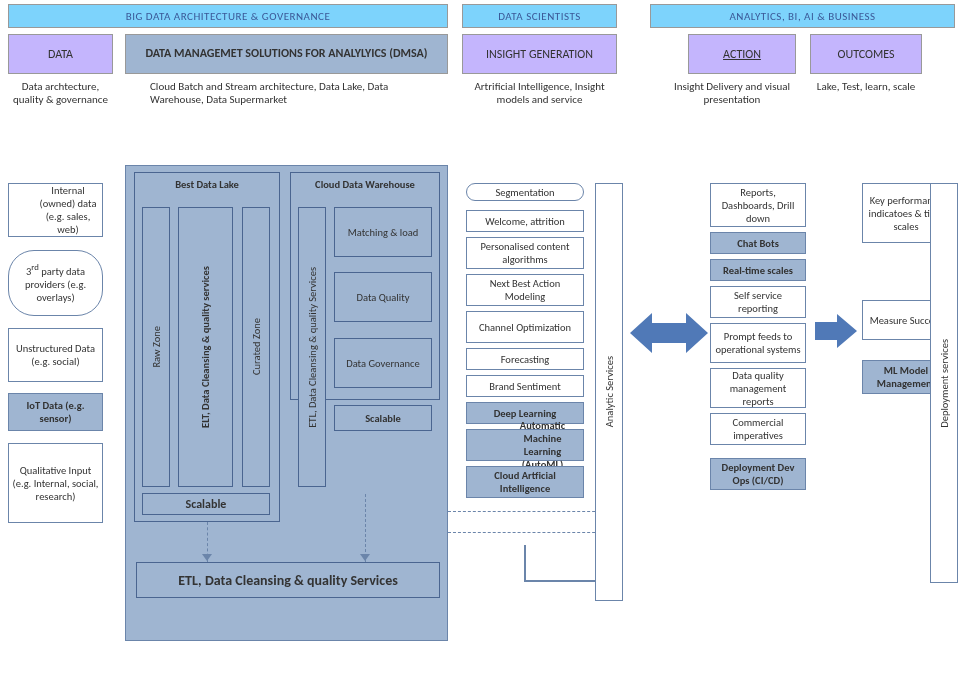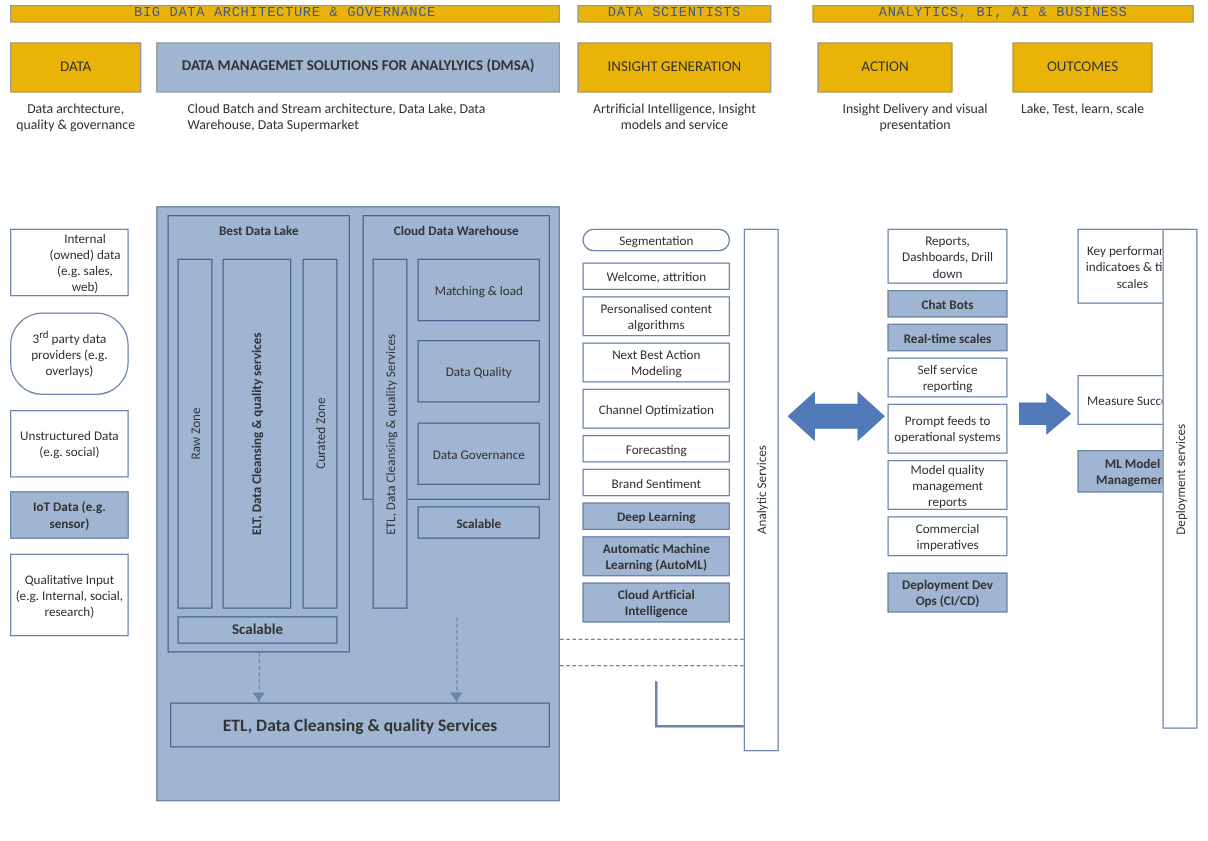--- a/index.html
+++ b/index.html
@@ -1,18 +1,18 @@
 <!DOCTYPE html>
 <html><head>
 <meta charset="utf-8">
 <style>
 * { box-sizing: border-box; margin: 0; padding: 0; }
 body { font-family: Calibri, Arial, sans-serif; font-size: 11px; background: #fff; width: 966px; height: 673px; position: relative; color: #333; }
-.yellow-band { position: absolute; top: 4px; background: #eab308; border: 1px solid #999; height: 14px; display: flex; align-items: center; justify-content: center; color: #3b5998; font-size: 11px; letter-spacing: 0.5px; font-family: Liberation Mono, monospace; }
-.header-box { position: absolute; top: 34px; border: 1px solid #999; height: 40px; display: flex; align-items: center; justify-content: center; text-align: center; background: #eab308; font-size: 12px; }
+.yellow-band { position: absolute; top: 4px; background: #7dd3fc; border: 1px solid #999; height: 24px; display: flex; align-items: center; justify-content: center; color: #3b5998; font-size: 11px; letter-spacing: 0.5px; }
+.header-box { position: absolute; top: 34px; border: 1px solid #999; height: 40px; display: flex; align-items: center; justify-content: center; text-align: center; background: #c4b5fd; font-size: 12px; }
 .header-box.dmsa { background: #9fb5d1; font-weight: bold; }
 .subtitle { position: absolute; top: 80px; font-size: 11px; text-align: center; }
 .box { position: absolute; border: 1px solid #6b85aa; background: #fff; display: flex; align-items: center; justify-content: center; text-align: center; padding: 3px; font-size: 10.5px; }
 .box.filled { background: #9fb5d1; }
 .vtext { writing-mode: vertical-rl; transform: rotate(180deg); text-align: center; }
 .dashed-line { position: absolute; border-top: 1.5px dashed #6b85aa; }
 .dashed-vline { position: absolute; border-left: 1.5px dashed #6b85aa; }
 .arrow-down { position: absolute; width: 0; height: 0; border-left: 5px solid transparent; border-right: 5px solid transparent; border-top: 7px solid #6b85aa; }
 .solid-vline { position: absolute; border-left: 2px solid #6b85aa; }
 .solid-line { position: absolute; border-top: 2px solid #6b85aa; }
@@ -21,36 +21,36 @@
 </head>
 <body>
 
 <div class="yellow-band" style="left:8px; width:440px;">BIG DATA ARCHITECTURE &amp; GOVERNANCE</div>
 <div class="yellow-band" style="left:462px; width:155px;">DATA SCIENTISTS</div>
 <div class="yellow-band" style="left:650px; width:305px;">ANALYTICS, BI, AI &amp; BUSINESS</div>
 
 <div class="header-box" style="left:8px; width:105px;">DATA</div>
 <div class="header-box dmsa" style="left:125px; width:323px; line-height:1.1;">DATA MANAGEMET SOLUTIONS FOR ANALYLYICS (DMSA)</div>
 <div class="header-box" style="left:462px; width:155px;">INSIGHT GENERATION</div>
-<div class="header-box" style="left:654px; width:108px;">ACTION</div>
+<div class="header-box" style="left:688px; width:108px;text-decoration:underline;">ACTION</div>
 <div class="header-box" style="left:810px; width:112px;">OUTCOMES</div>
 
 <div class="subtitle" style="left:8px; width:105px;">Data archtecture, quality &amp; governance</div>
 <div class="subtitle" style="left:150px; width:275px; text-align:left;">Cloud Batch and Stream architecture, Data Lake, Data Warehouse, Data Supermarket</div>
 <div class="subtitle" style="left:462px; width:155px;">Artrificial Intelligence, Insight models and service</div>
 <div class="subtitle" style="left:668px; width:128px;">Insight Delivery and visual presentation</div>
 <div class="subtitle" style="left:810px; width:112px;">Lake, Test, learn, scale</div>
 
 <div class="box" style="left:8px; top:183px; width:95px; height:54px;padding-left:28px;">Internal (owned) data (e.g. sales, web)</div>
 <div class="box" style="left:8px; top:250px; width:95px; height:66px;border-radius:26px;">
     <span>3<sup>rd</sup> party data providers (e.g. overlays)</span>
   </div>
 <div class="box" style="left:8px; top:328px; width:95px; height:54px;">Unstructured Data (e.g. social)</div>
 <div class="box filled" style="left:8px; top:393px; width:95px; height:38px; font-weight:bold;">IoT Data (e.g. sensor)</div>
-<div class="box" style="left:8px; top:443px; width:95px; height:66px;">Qualitative Input (e.g. Internal, social, research)</div>
+<div class="box" style="left:8px; top:443px; width:95px; height:80px;">Qualitative Input (e.g. Internal, social, research)</div>
 
 <div class="box filled" style="left:125px; top:165px; width:323px; height:476px; align-items:flex-start; justify-content:flex-start;"></div>
 
 <div class="box filled" style="left:134px; top:172px; width:146px; height:350px; border:1px solid #4a6590; align-items:flex-start; padding-top:5px; font-weight:bold;">
   <span>Best Data Lake</span>
 </div>
 <div class="box filled" style="left:142px; top:207px; width:28px; height:280px; border:1px solid #4a6590;">
     <span class="vtext">Raw Zone</span>
   </div>
 <div class="box filled" style="left:178px; top:207px; width:55px; height:280px; border:1px solid #4a6590; font-weight:bold;">
@@ -89,37 +89,37 @@
 <div style="position:absolute; left:616px; top:575px; width:0; height:0; border-top:5px solid transparent; border-bottom:5px solid transparent; border-left:7px solid #6b85aa;"></div>
 
 <div class="box" style="left:466px; top:183px; width:118px; height:18px;border-radius:10px;">Segmentation</div>
 <div class="box" style="left:466px; top:210px; width:118px; height:22px;">Welcome, attrition</div>
 <div class="box" style="left:466px; top:237px; width:118px; height:32px;">Personalised content algorithms</div>
 <div class="box" style="left:466px; top:274px; width:118px; height:32px;">Next Best Action Modeling</div>
 <div class="box" style="left:466px; top:311px; width:118px; height:32px;">Channel Optimization</div>
 <div class="box" style="left:466px; top:348px; width:118px; height:22px;">Forecasting</div>
 <div class="box" style="left:466px; top:375px; width:118px; height:22px;">Brand Sentiment</div>
 <div class="box filled" style="left:466px; top:402px; width:118px; height:22px; font-weight:bold;">Deep Learning</div>
-<div class="box filled" style="left:466px; top:429px; width:118px; height:32px; font-weight:bold;">Automatic Machine Learning (AutoML)</div>
+<div class="box filled" style="left:466px; top:429px; width:118px; height:32px; font-weight:bold;padding-left:38px;">Automatic Machine Learning (AutoML)</div>
 <div class="box filled" style="left:466px; top:466px; width:118px; height:32px; font-weight:bold;">Cloud Artficial Intelligence</div>
 
 <div class="box" style="left:595px; top:183px; width:28px; height:418px;">
     <span class="vtext">Analytic Services</span>
   </div>
 
 <svg class="big-arrow" style="left:630px; top:305px; width:78px; height:56px;" viewBox="0 0 78 56">
 <polygon points="0,28 22,8 22,18 56,18 56,8 78,28 56,48 56,38 22,38 22,48"></polygon>
 </svg>
 
 <div class="box" style="left:710px; top:183px; width:96px; height:44px;">Reports, Dashboards, Drill down</div>
 <div class="box filled" style="left:710px; top:232px; width:96px; height:22px; font-weight:bold;">Chat Bots</div>
 <div class="box filled" style="left:710px; top:259px; width:96px; height:22px; font-weight:bold;">Real-time scales</div>
 <div class="box" style="left:710px; top:286px; width:96px; height:32px;">Self service reporting</div>
 <div class="box" style="left:710px; top:323px; width:96px; height:40px;">Prompt feeds to operational systems</div>
-<div class="box" style="left:710px; top:368px; width:96px; height:40px;">Model quality management reports</div>
+<div class="box" style="left:710px; top:368px; width:96px; height:40px;">Data quality management reports</div>
 <div class="box" style="left:710px; top:413px; width:96px; height:32px;">Commercial imperatives</div>
 <div class="box filled" style="left:710px; top:458px; width:96px; height:32px; font-weight:bold;">Deployment Dev Ops (CI/CD)</div>
 
 <svg class="big-arrow" style="left:815px; top:310px; width:42px; height:42px;" viewBox="0 0 42 42">
 <polygon points="0,12 22,12 22,4 42,21 22,38 22,30 0,30"></polygon>
 </svg>
 
 <div class="box" style="left:862px; top:183px; width:88px; height:60px;">Key performance indicatoes &amp; time scales</div>
 <div class="box" style="left:862px; top:300px; width:88px; height:40px;">Measure Success</div>
 <div class="box filled" style="left:862px; top:360px; width:88px; height:34px; font-weight:bold;">ML Model Management</div>

